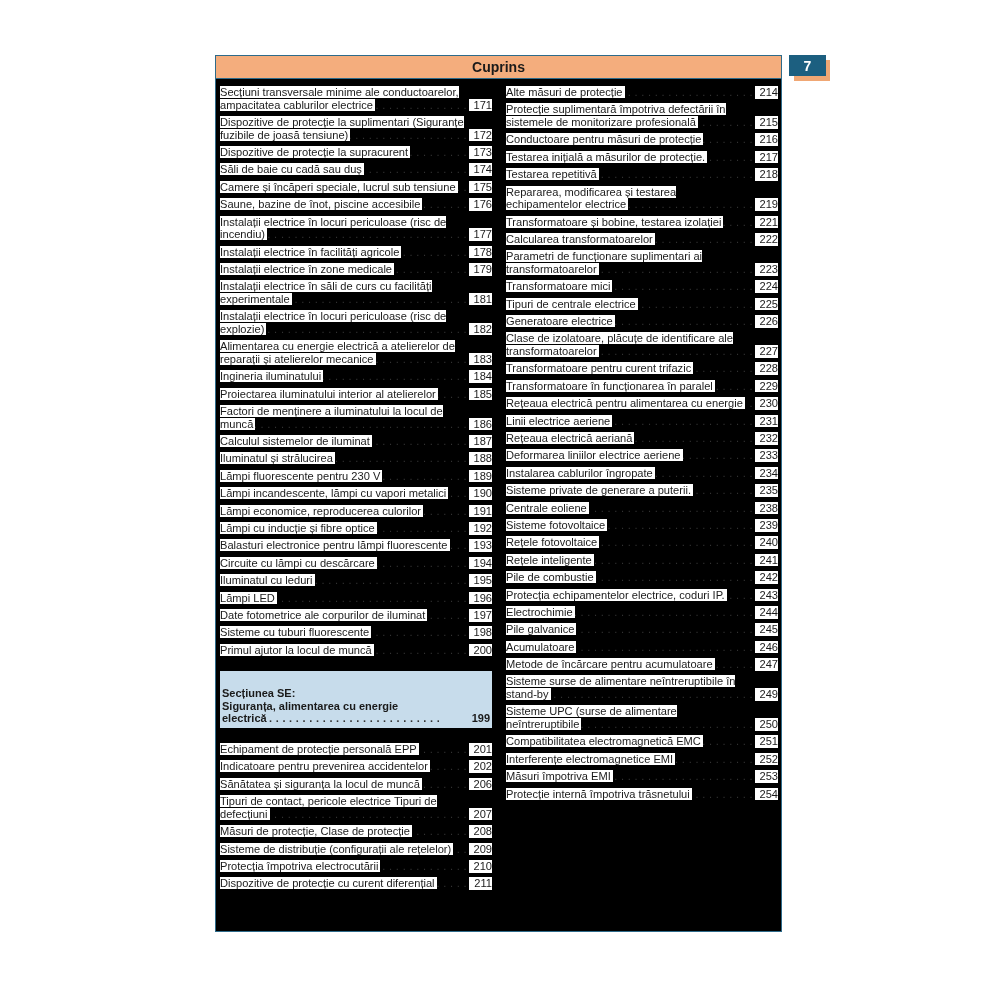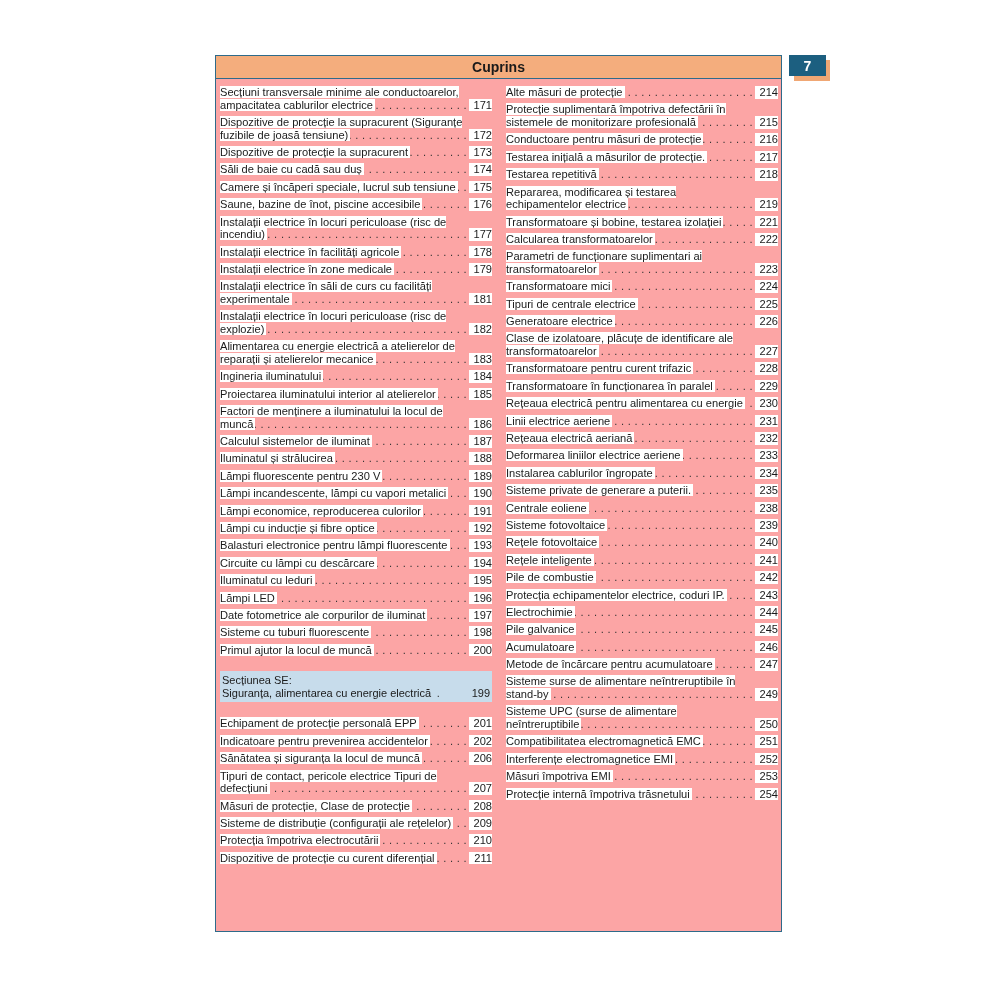--- a/index.html
+++ b/index.html
@@ -1,20 +1,20 @@
 <!DOCTYPE html>
 <html><head>
 <meta charset="utf-8">
 <style>
   html, body { margin: 0; padding: 0; background: #ffffff; }
   body { width: 1000px; height: 1000px; position: relative; overflow: hidden;
          font-family: "Liberation Sans", sans-serif; color: #1a1a1a; }
 
   .page-frame { position: absolute; left: 215px; top: 55px; width: 567px; height: 877px;
-                border: 1.5px solid #2e6b8a; box-sizing: border-box; background: #fca5a5; }
+                border: 1.5px solid #2e6b8a; box-sizing: border-box; background: #000000; }
   .header-band { position: absolute; left: 0; top: 0; right: 0; height: 22px;
                  background: #f4ad7d; border-bottom: 1.5px solid #2e6b8a;
                  display: flex; align-items: center; justify-content: center; }
   .header-title { font-weight: bold; font-size: 14px; color: #1a1a1a; }
 
   .badge-wrap { position: absolute; left: 789px; top: 55px; width: 42px; height: 28px; }
   .badge-shadow { position: absolute; left: 5px; top: 5px; width: 36px; height: 21px; background: #f0a774; }
   .badge { position: absolute; left: 0; top: 0; width: 37px; height: 21px; background: #1c5f80;
            color: #fff; font-weight: bold; font-size: 14px; display: flex; align-items: center; justify-content: center; }
 
@@ -25,21 +25,21 @@
   .entry { display: flex; align-items: flex-end; margin-bottom: 4.8px; }
   .entry .t { flex: 1 1 auto; overflow: hidden; position: relative; }
   .entry .t .txt { background: #fff; padding-right: 2px; position: relative; z-index: 1; }
   .entry .t::after { content: ". . . . . . . . . . . . . . . . . . . . . . . . . . . . . . . . . . . . . . . . . . . . . . . . . . . . . . . . . . . . . ";
                      position: absolute; left: 0; bottom: 0; white-space: nowrap; color: #333; z-index: 0; letter-spacing: 0.3px; }
   .entry .p { flex: 0 0 auto; min-width: 20px; text-align: right; padding-left: 3px; background: #fff; position: relative; z-index: 1; }
 
   
   .entry .t .txt { display: inline; }
 
-  .section-box { background: #c7dceb; margin: 15px 0 15px 0; padding: 3px 2px 3px 2px; font-weight: normal;
+  .section-box { background: #c7dceb; margin: 15px 0 15px 0; padding: 16px 2px 3px 2px; font-weight: bold;
                  font-size: 11px; line-height: 12.6px; }
   .section-box .entry { margin-bottom: 0; gap: 28px; }
   .section-box .entry .t .txt, .section-box .entry .p { background: #c7dceb; }
 </style>
 </head>
 <body>
 
 <div class="page-frame">
   <div class="header-band">
     <span class="header-title">Cuprins</span>
@@ -51,21 +51,21 @@
   <div class="badge">7</div>
 </div>
 
 <div class="col col-left">
   <div id="left-before">
       <div class="entry">
         <span class="t"><span class="txt">Secțiuni transversale minime ale conductoarelor, ampacitatea cablurilor electrice</span></span>
         <span class="p">171</span>
       </div>
       <div class="entry">
-        <span class="t"><span class="txt">Dispozitive de protecție la supracurent (Siguranțe fuzibile de joasă tensiune)</span></span>
+        <span class="t"><span class="txt">Dispozitive de protecție la suplimentari (Siguranțe fuzibile de joasă tensiune)</span></span>
         <span class="p">172</span>
       </div>
       <div class="entry">
         <span class="t"><span class="txt">Dispozitive de protecție la supracurent</span></span>
         <span class="p">173</span>
       </div>
       <div class="entry">
         <span class="t"><span class="txt">Săli de baie cu cadă sau duș</span></span>
         <span class="p">174</span>
       </div>

